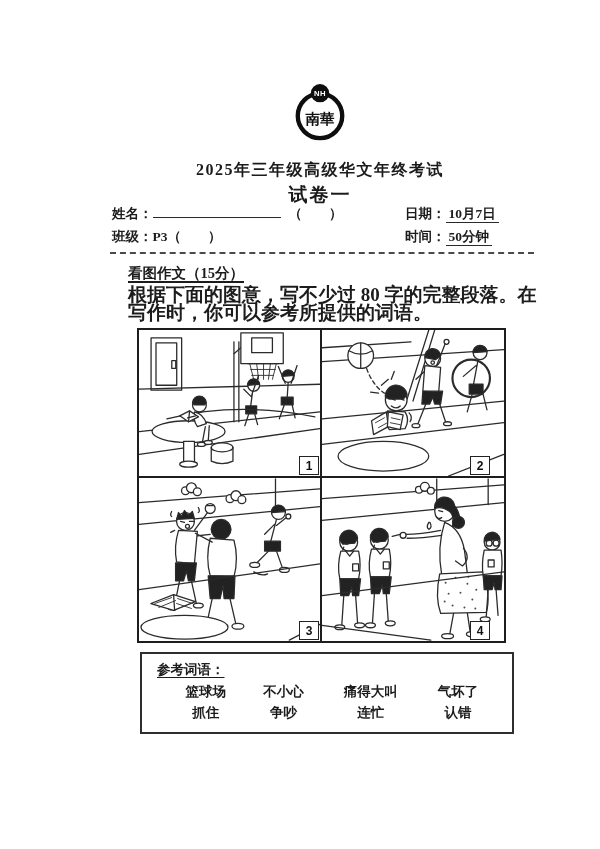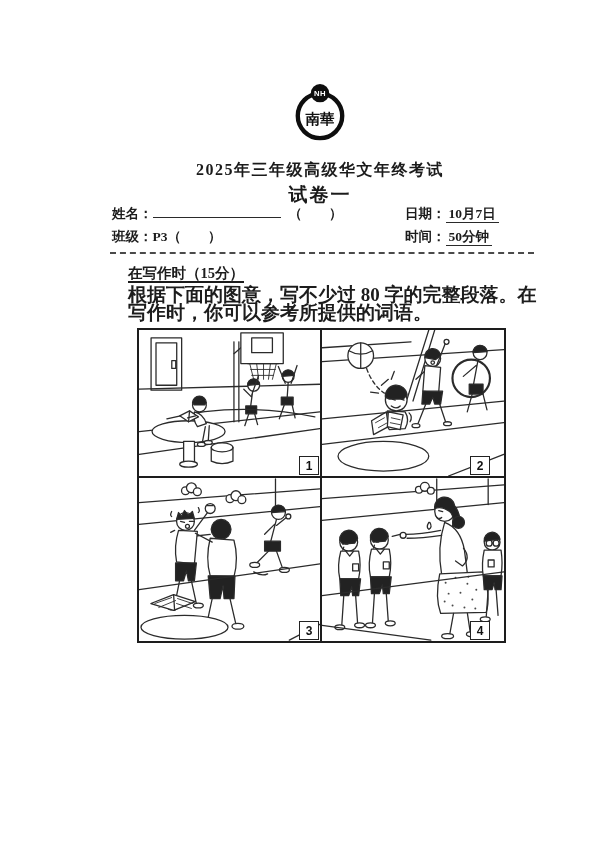--- a/index.html
+++ b/index.html
@@ -80,21 +80,21 @@
   </div>
   <div class="info row-date">
     <span>日期：</span><span class="uval">10月7日</span>
   </div>
   <div class="info row-time">
     <span>时间：</span><span class="uval">50分钟</span>
   </div>
 
   <div class="dashed-sep"></div>
 
-  <div class="sec-heading">在写作时（15分）</div>
+  <div class="sec-heading">看图作文（15分）</div>
   <div class="instructions">根据下面的图意，写不少过 80 字的完整段落。在写作时，你可以参考所提供的词语。</div>
 
   <div class="comic">
 
     <div class="panel p1">
       <svg viewBox="0 0 183 148">
         <g class="art">
           <line x1="0" y1="60" x2="183" y2="55"></line>
           <rect x="12" y="8" width="31" height="53"></rect>
             <rect x="17" y="13" width="21" height="43"></rect>
@@ -298,14 +298,27 @@
           <path d="M163,98 h19 l-1,14 h-6 l-1,-7 -2,7 h-8 z" fill="#222"></path>
           <path d="M168,112 L166,140 M176,112 L178,138"></path>
           <ellipse cx="165" cy="142" rx="5" ry="2.5" fill="#fff"></ellipse>
           <path d="M0,118 L184,94 M0,148 L110,163"></path>
         </g>
       </svg>
       <div class="panel-num n-inset">4</div>
     </div>
   </div>
 
+  <div class="wordbox">
+    <div class="wordbox-title">参考词语：</div>
+    <div class="word-grid">
+      <div class="word">篮球场</div>
+      <div class="word">不小心</div>
+      <div class="word">痛得大叫</div>
+      <div class="word">气坏了</div>
+      <div class="word">抓住</div>
+      <div class="word">争吵</div>
+      <div class="word">连忙</div>
+      <div class="word">认错</div>
+    </div>
+  </div>
 
 </div>
 
 </body></html>

